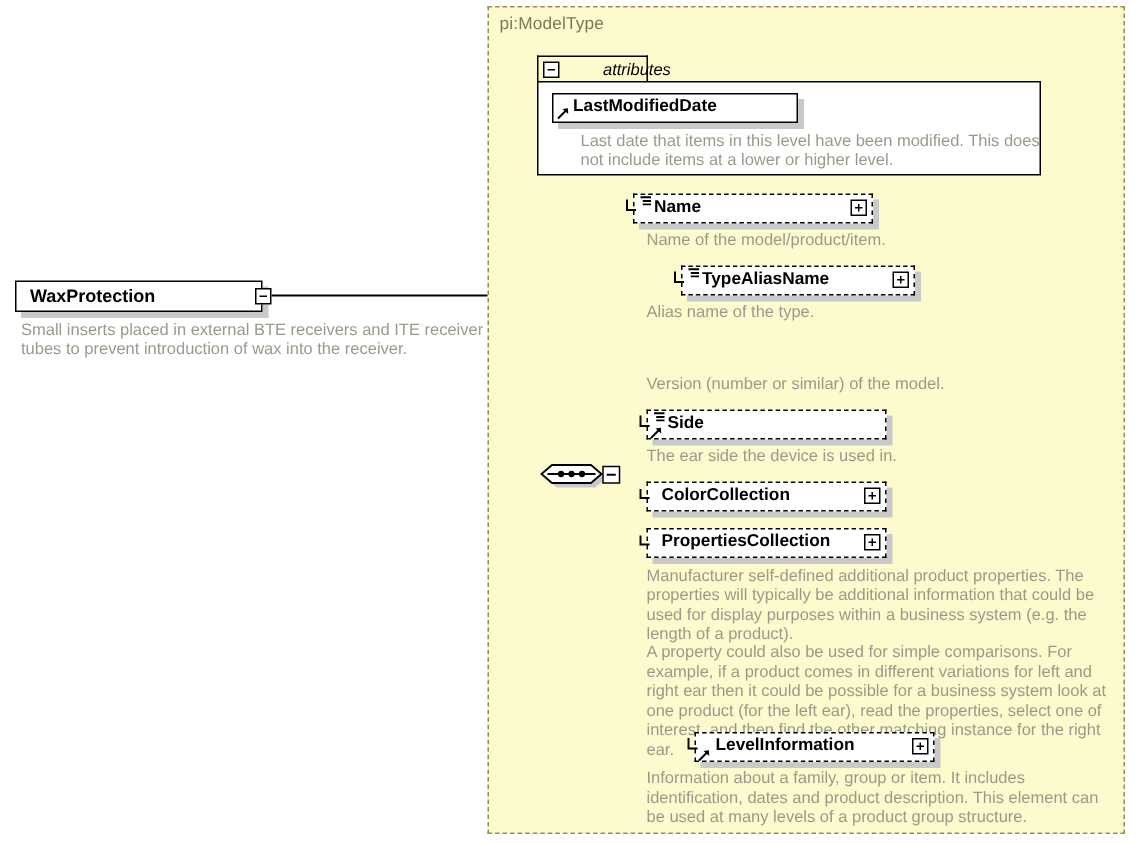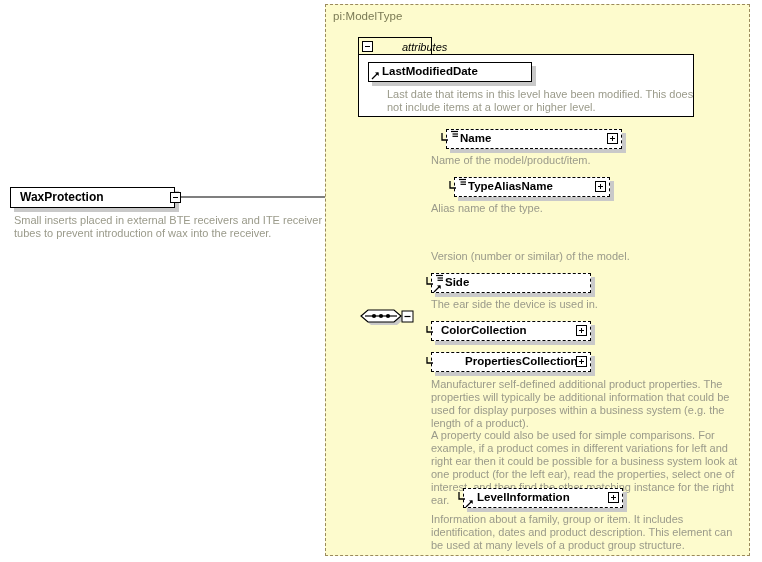--- a/index.html
+++ b/index.html
@@ -193,21 +193,21 @@
       <polygon points="12,7 38,7 45,13 38,19 12,19 5,13" fill="#fff" stroke="#000" stroke-width="1.2"></polygon>
       <line x1="9" y1="13" x2="41" y2="13" stroke="#000" stroke-width="1.2"></line>
       <circle cx="18" cy="13" r="2.1" fill="#000"></circle>
       <circle cx="25" cy="13" r="2.1" fill="#000"></circle>
       <circle cx="32" cy="13" r="2.1" fill="#000"></circle>
       <rect x="46" y="8" width="11" height="11" fill="#fff" stroke="#000" stroke-width="1"></rect>
       <line x1="48.5" y1="13.5" x2="54.5" y2="13.5" stroke="#000" stroke-width="1.2"></line>
     </svg>
   </div>
 
-  <div class="el-box abs" style="left:446px;top:129px;width:160px;padding-left:16px;">
+  <div class="el-box abs" style="left:422px;top:129px;width:160px;">
     <div class="shadow"></div>
     <div class="dashed-el"></div>
     <svg class="list-glyph" viewBox="0 0 9 9">
       <line x1="1" y1="1.5" x2="8" y2="1.5" stroke="#000" stroke-width="1.2"></line>
       <line x1="2.5" y1="4" x2="8" y2="4" stroke="#000" stroke-width="1.2"></line>
       <line x1="2.5" y1="6.3" x2="8" y2="6.3" stroke="#000" stroke-width="1.2"></line>
     </svg>
     <svg class="corner-glyph" viewBox="0 0 8 10">
       <path d="M1 1 L1 8 L7 8" stroke="#000" stroke-width="1.3" fill="none"></path>
     </svg>
@@ -262,21 +262,21 @@
     <span class="el-label" style="left:10px;">ColorCollection</span>
     <span class="pm-box plus pm-anchor"></span>
   </div>
 
   <div class="el-box abs" style="left:431px;top:352px;width:160px;">
     <div class="shadow"></div>
     <div class="dashed-el"></div>
     <svg class="corner-glyph" viewBox="0 0 8 10">
       <path d="M1 2 L1 8 L7 8" stroke="#000" stroke-width="1.3" fill="none"></path>
     </svg>
-    <span class="el-label" style="left:10px;margin-left:24px;">PropertiesCollection</span>
+    <span class="el-label" style="left:10px;">PropertiesCollection</span>
     <span class="pm-box plus pm-anchor"></span>
   </div>
   <div class="el-desc abs" style="left:431px;top:378px;width:316px;">Manufacturer self-defined additional product properties.  The properties will typically be additional information that could be used for display purposes within a business system (e.g. the length of a product).</div>
   <div class="el-desc abs" style="left:431px;top:429px;width:316px;">A property could also be used for simple comparisons.  For example, if a product comes in different variations for left and right ear then it could be possible for a business system look at one product (for the left ear), read the properties, select one of interest, and then find the other matching instance for the right ear.</div>
 
   <div class="el-box abs" style="left:431px;top:488px;width:160px;margin-left:32px;">
     <div class="shadow"></div>
     <div class="dashed-el"></div>
     <svg class="arrow-glyph" style="left:2px;bottom:0px;" viewBox="0 0 9 9">
       <path d="M1 8 L7 2" stroke="#000" stroke-width="1.3" fill="none"></path>

